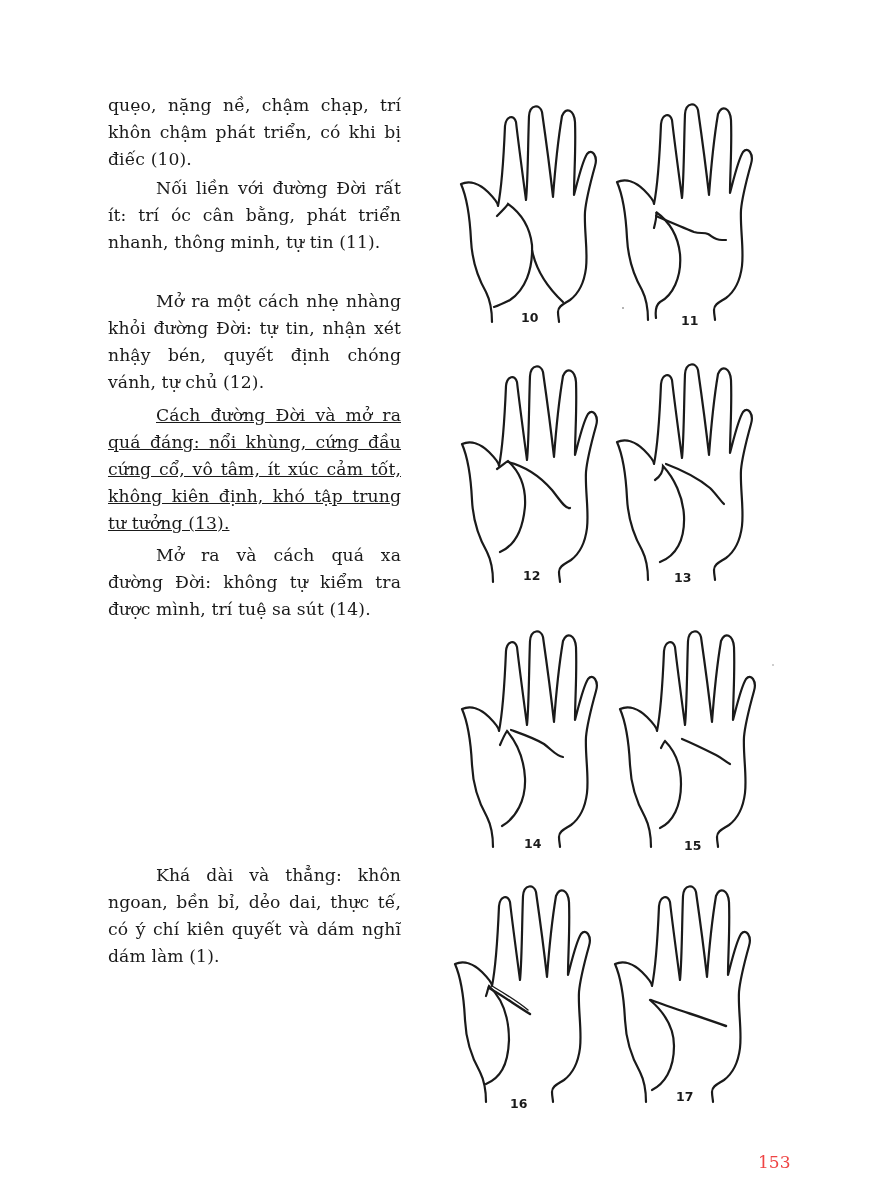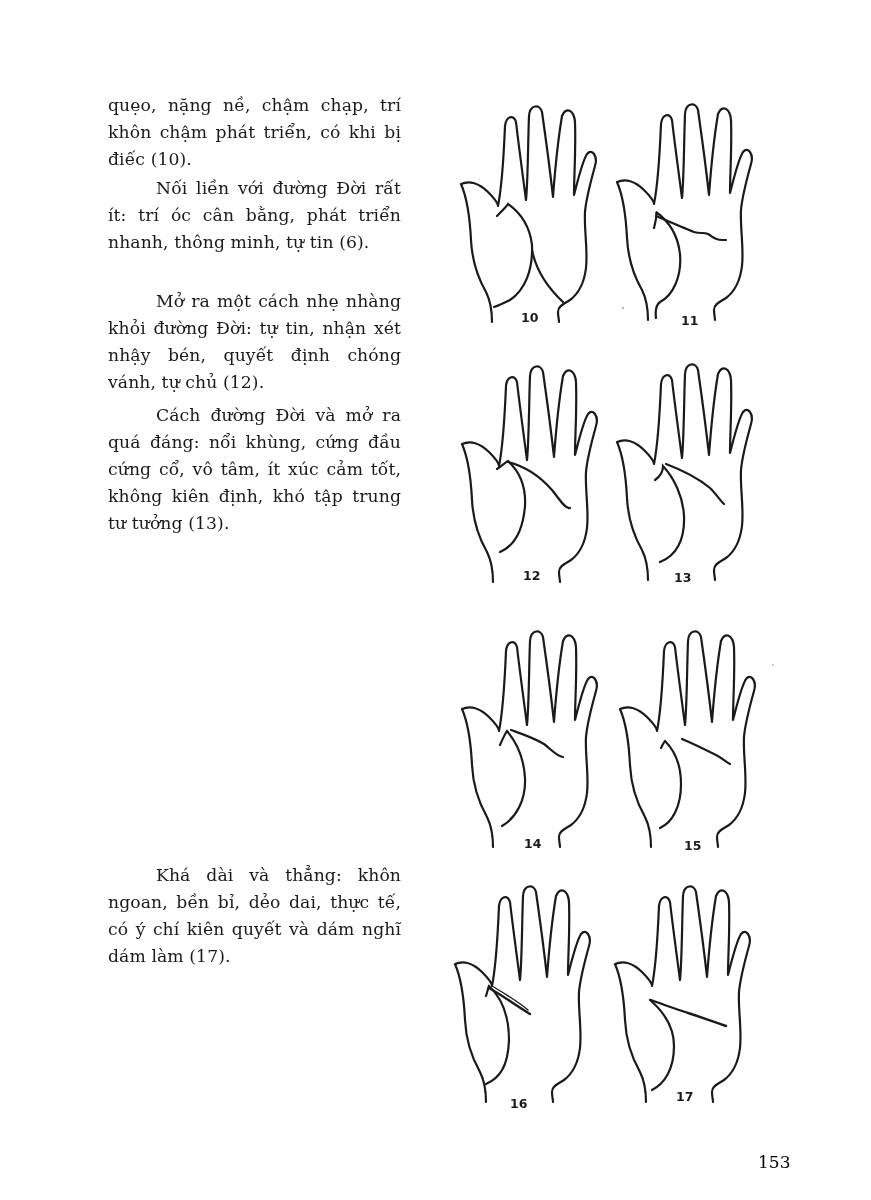--- a/index.html
+++ b/index.html
@@ -15,33 +15,34 @@
   .para.cont { text-indent:0; }
   .figure { position:absolute; left:440px; top:80px; width:360px; height:1060px; }
   .figure svg { width:100%; height:100%; }
   .hand-label {
     font-family:"DejaVu Sans", "Liberation Sans", sans-serif;
     font-weight:bold; font-size:12.5px; fill:#1a1a1a;
   }
   .page-number {
     position:absolute; left:758px; top:1152px;
     font-family:"DejaVu Serif", "Liberation Serif", serif;
-    font-size:17px; color:#000000; margin:0;
+    font-size:17px; color:#ef4444; margin:0;
   }
 </style>
 </head>
 <body>
 
 <div class="page">
 
   <p class="para cont" style="top:92px;">quẹo, nặng nề, chậm chạp, trí khôn chậm phát triển, có khi bị điếc (10).</p>
-  <p class="para indent" style="top:175px;">Nối liền với đường Đời rất ít: trí óc cân bằng, phát triển nhanh, thông minh, tự tin (6).</p>
+  <p class="para indent" style="top:175px;">Nối liền với đường Đời rất ít: trí óc cân bằng, phát triển nhanh, thông minh, tự tin (11).</p>
   <p class="para indent" style="top:288px;">Mở ra một cách nhẹ nhàng khỏi đường Đời: tự tin, nhận xét nhậy bén, quyết định chóng vánh, tự chủ (12).</p>
-  <p class="para indent" style="top:402px;">Cách đường Đời và mở ra quá đáng: nổi khùng, cứng đầu cứng cổ, vô tâm, ít xúc cảm tốt, không kiên định, khó tập trung tư tưởng (13).</p>
-  <p class="para indent" style="top:862px;">Khá dài và thẳng: khôn ngoan, bền bỉ, dẻo dai, thực tế, có ý chí kiên quyết và dám nghĩ dám làm (17).</p>
+  <p class="para indent" style="top:402px;text-decoration:underline;">Cách đường Đời và mở ra quá đáng: nổi khùng, cứng đầu cứng cổ, vô tâm, ít xúc cảm tốt, không kiên định, khó tập trung tư tưởng (13).</p>
+  <p class="para indent" style="top:542px;">Mở ra và cách quá xa đường Đời: không tự kiểm tra được mình, trí tuệ sa sút (14).</p>
+  <p class="para indent" style="top:862px;">Khá dài và thẳng: khôn ngoan, bền bỉ, dẻo dai, thực tế, có ý chí kiên quyết và dám nghĩ dám làm (1).</p>
 
   <div class="figure">
     <svg viewBox="440 80 360 1060" xmlns="http://www.w3.org/2000/svg">
       <defs>
 
         <symbol id="hand" overflow="visible">
           <path fill="none" stroke="#1a1a1a" stroke-width="2.2" stroke-linecap="round" stroke-linejoin="round" d="M34,222 C34,212 32,200 28,192
                C20,178 14,160 13,140
                C12,120 10,100 3,84
                C12,80 22,84 30,92

